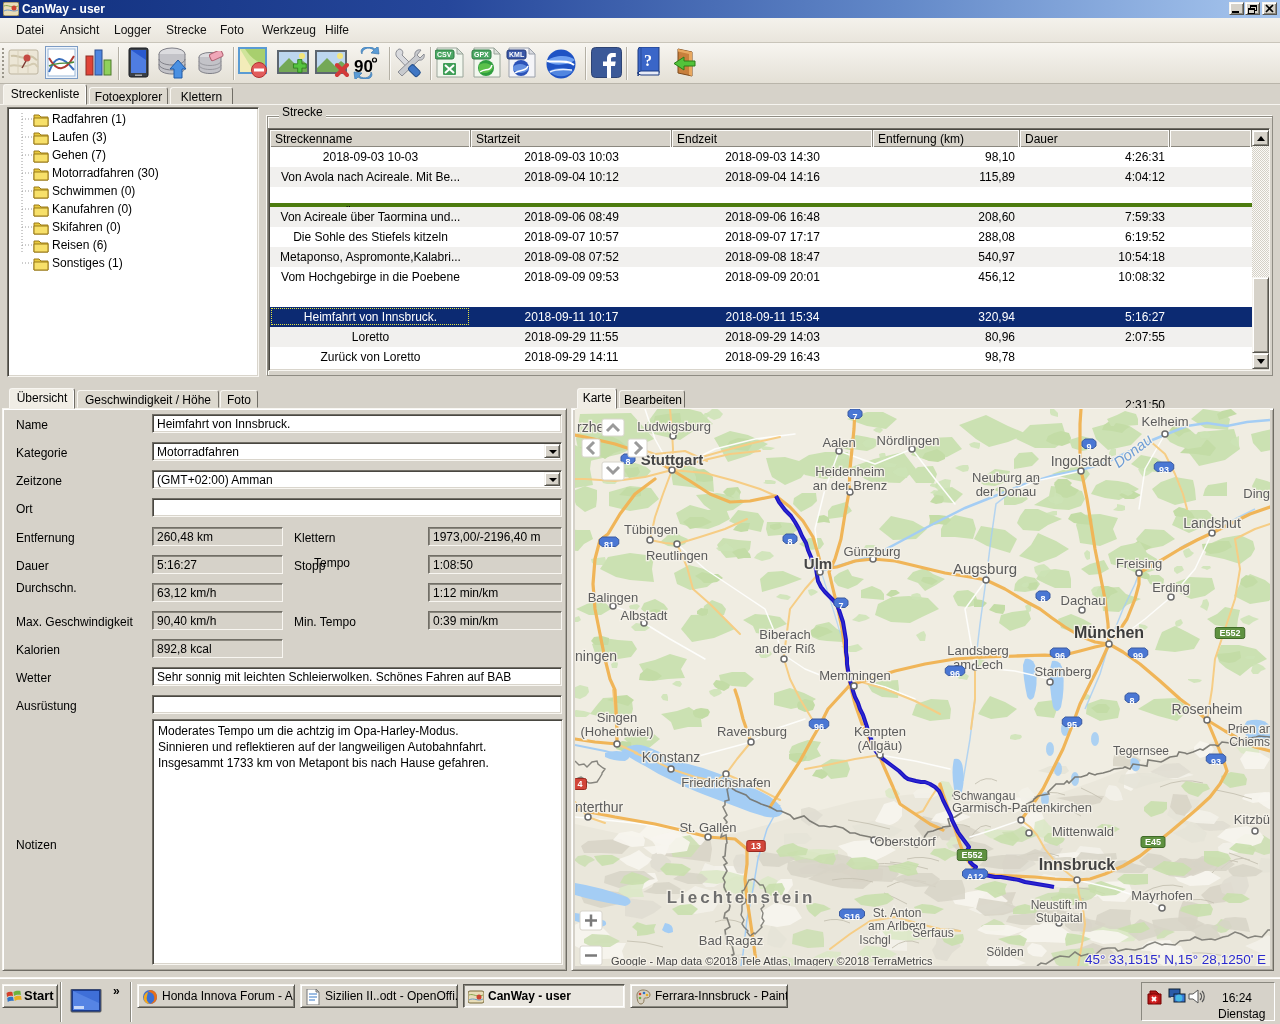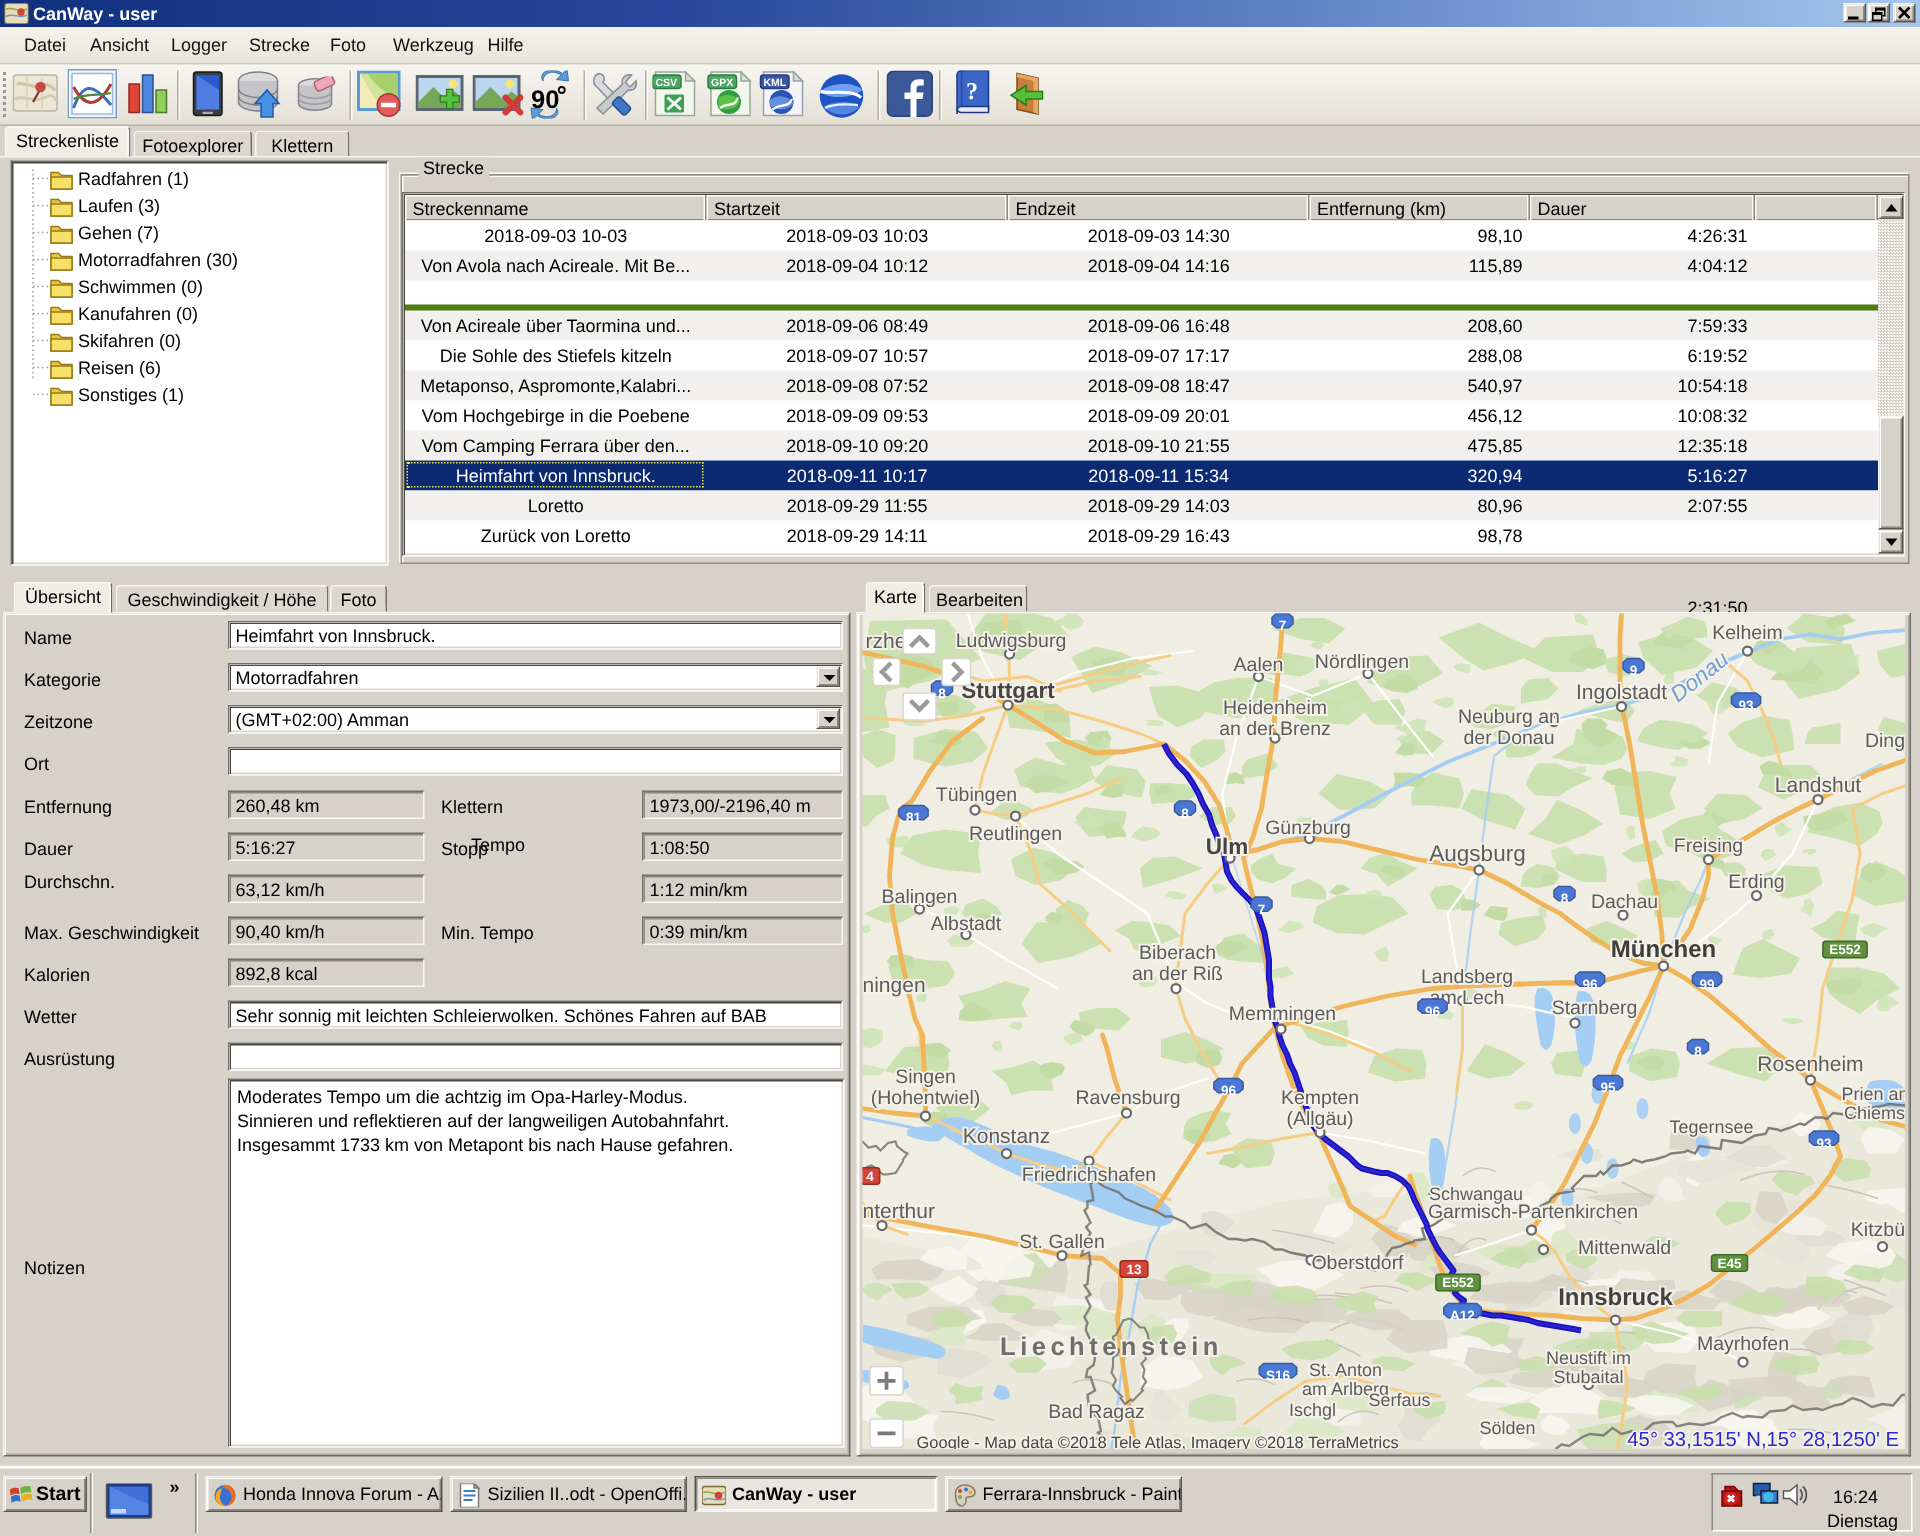--- a/index.html
+++ b/index.html
@@ -318,27 +318,20 @@
 <div class="cell c-c" style="left:402px;width:201px;">2018-09-08 18:47</div>
 <div class="cell c-r" style="left:603px;width:147px;padding-right:5px;">540,97</div>
 <div class="cell c-r" style="left:750px;width:150px;padding-right:5px;">10:54:18</div>
 </div>
 <div class="row" style="top:120px;background:#fff;color:#000;width:982px;">
 <div class="cell c-c" style="left:0px;width:201px;">Vom Hochgebirge in die Poebene</div>
 <div class="cell c-c" style="left:201px;width:201px;">2018-09-09 09:53</div>
 <div class="cell c-c" style="left:402px;width:201px;">2018-09-09 20:01</div>
 <div class="cell c-r" style="left:603px;width:147px;padding-right:5px;">456,12</div>
 <div class="cell c-r" style="left:750px;width:150px;padding-right:5px;">10:08:32</div>
-</div>
-<div class="row" style="top:140px;background:#f1f0ee;color:#000;width:982px;">
-<div class="cell c-c" style="left:0px;width:201px;">Vom Camping Ferrara über den...</div>
-<div class="cell c-c" style="left:201px;width:201px;">2018-09-10 09:20</div>
-<div class="cell c-c" style="left:402px;width:201px;">2018-09-10 21:55</div>
-<div class="cell c-r" style="left:603px;width:147px;padding-right:5px;">475,85</div>
-<div class="cell c-r" style="left:750px;width:150px;padding-right:5px;">12:35:18</div>
 </div>
 <div class="row" style="top:160px;background:#0c2a72;color:#fff;width:982px;">
 <div class="cell c-c" style="left:0px;width:201px;">Heimfahrt von Innsbruck.</div>
 <div class="cell c-c" style="left:201px;width:201px;">2018-09-11 10:17</div>
 <div class="cell c-c" style="left:402px;width:201px;">2018-09-11 15:34</div>
 <div class="cell c-r" style="left:603px;width:147px;padding-right:5px;">320,94</div>
 <div class="cell c-r" style="left:750px;width:150px;padding-right:5px;">5:16:27</div>
 </div>
 <div class="row" style="top:180px;background:#f1f0ee;color:#000;width:982px;">
 <div class="cell c-c" style="left:0px;width:201px;">Loretto</div>

